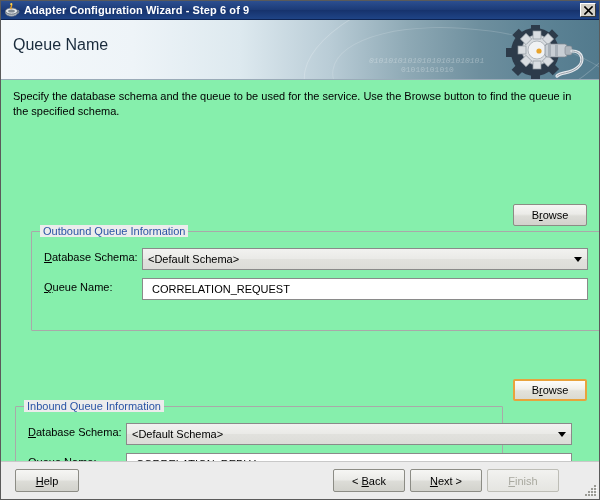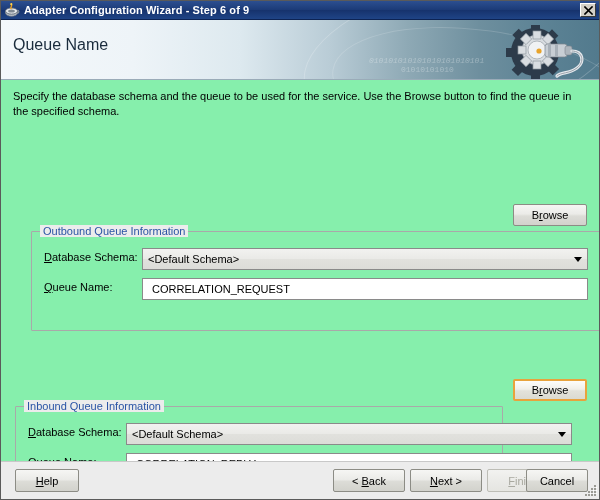--- a/index.html
+++ b/index.html
@@ -438,23 +438,20 @@
       <span><span class="mn">H</span><span>elp</span></span>
     </div>
     <div class="btn" id="btn-back">
       <span><span>&lt; </span><span class="mn">B</span><span>ack</span></span>
     </div>
     <div class="btn" id="btn-next">
       <span><span class="mn">N</span><span>ext &gt;</span></span>
     </div>
     <div class="btn disabled" id="btn-finish">
       <span><span class="mn">F</span><span>inish</span></span>
-    </div>
-    <div class="btn" id="btn-cancel">
-      <span>Cancel</span>
     </div>
     <span id="resize-grip">
       <svg width="14" height="14" viewBox="0 0 14 14">
         <g fill="#9a9a94">
           <rect x="10" y="2" width="2" height="2"></rect>
           <rect x="7" y="5" width="2" height="2"></rect>
             <rect x="10" y="5" width="2" height="2"></rect>
           <rect x="4" y="8" width="2" height="2"></rect>
             <rect x="7" y="8" width="2" height="2"></rect>
             <rect x="10" y="8" width="2" height="2"></rect>

